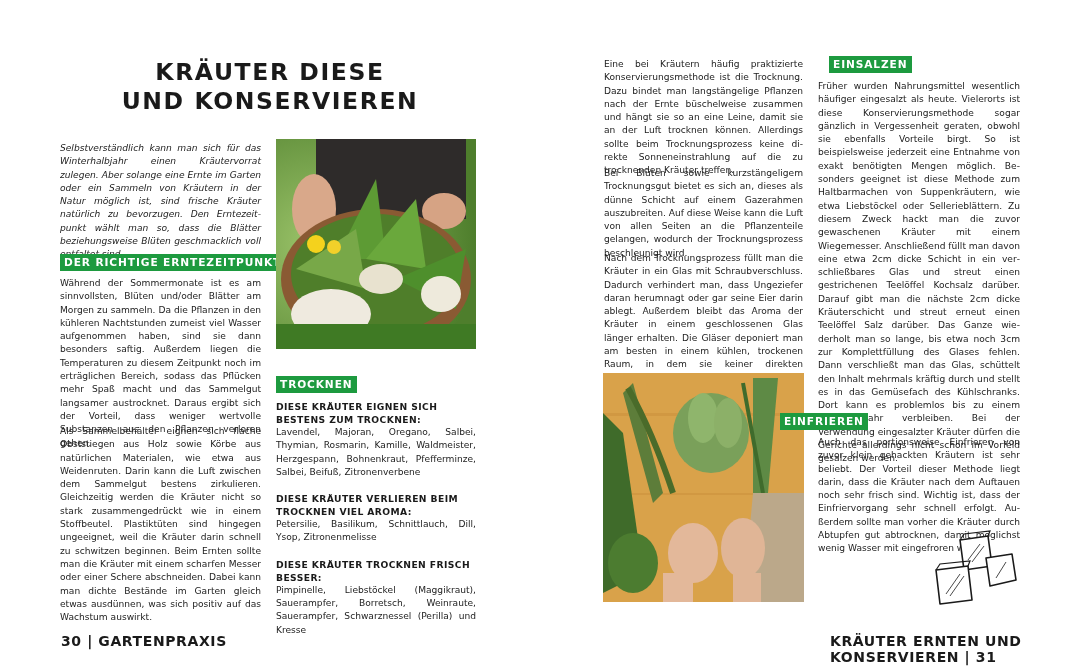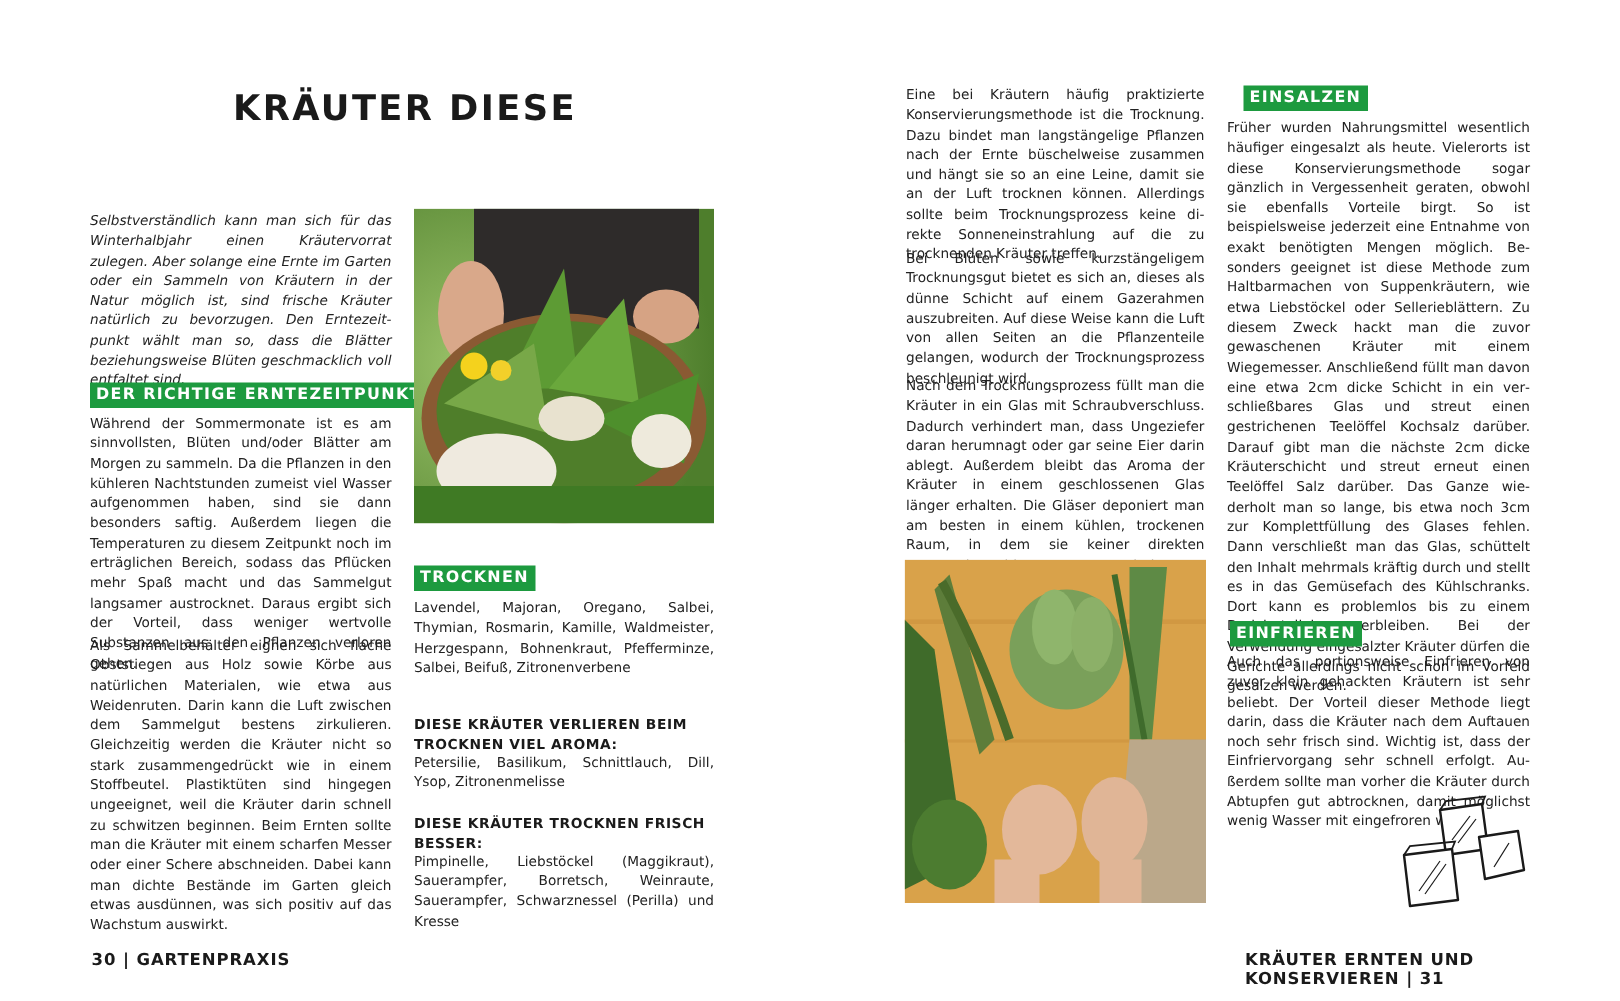--- a/index.html
+++ b/index.html
@@ -4,27 +4,28 @@
 <style>
   html,body{margin:0;padding:0;}
   body{width:1080px;height:667px;background:#fff;position:relative;overflow:hidden;font-family:"DejaVu Sans",sans-serif;color:#1d1d1b;}
   .abs{position:absolute;}
   .title{left:0;width:540px;top:58px;text-align:center;font-family:"DejaVu Sans",sans-serif;font-weight:bold;font-size:23.5px;letter-spacing:1.6px;line-height:29px;color:#1a1a1a;}
   .p{font-size:9.1px;line-height:13.3px;text-align:justify;hyphens:manual;margin:0;color:#222;}
   .intro{font-style:italic;}
   .tag{display:inline-block;background:#1d9a3f;color:#fff;font-weight:bold;font-size:10.6px;letter-spacing:0.9px;padding:2px 4px 2px 4px;line-height:13px;}
   .sub{font-weight:bold;font-size:9.2px;letter-spacing:0.4px;line-height:13px;margin:0;color:#1a1a1a;}
   .photo{overflow:hidden;}
-  .footer{font-weight:bold;font-size:11px;letter-spacing:0.6px;color:#1a1a1a;}
+  .footer{font-weight:bold;font-size:14px;letter-spacing:0.6px;color:#1a1a1a;}
 </style>
 </head>
 <body>
 
 <div class="abs title">
   <div>KRÄUTER DIESE</div>
+  <div>UND KONSERVIEREN</div>
 </div>
 
 <p class="abs p intro" style="left:60px;top:142px;width:201px;">Selbstverständlich kann man sich für das Winter­halbjahr einen Kräutervorrat zulegen. Aber so­lange eine Ernte im Garten oder ein Sammeln von Kräutern in der Natur möglich ist, sind frische Kräuter natürlich zu bevorzugen. Den Erntezeit­punkt wählt man so, dass die Blätter beziehungs­weise Blüten geschmacklich voll entfaltet sind.</p>
 
 <div class="abs" style="left:60px;top:251px;">
   <span class="tag">DER RICHTIGE ERNTEZEITPUNKT</span>
 </div>
 
 <p class="abs p" style="left:60px;top:277px;width:201px;">Während der Sommermonate ist es am sinnvolls­ten, Blüten und/oder Blätter am Morgen zu sam­meln. Da die Pflanzen in den kühleren Nachtstun­den zumeist viel Wasser aufgenommen haben, sind sie dann besonders saftig. Außerdem liegen die Temperaturen zu diesem Zeitpunkt noch im erträglichen Bereich, sodass das Pflücken mehr Spaß macht und das Sammelgut langsamer aus­trocknet. Daraus ergibt sich der Vorteil, dass we­niger wertvolle Substanzen aus den Pflanzen ver­loren gehen.</p>
 <p class="abs p" style="left:60px;top:425px;width:201px;">Als Sammelbehälter eignen sich flache Obststie­gen aus Holz sowie Körbe aus natürlichen Mate­rialen, wie etwa aus Weidenruten. Darin kann die Luft zwischen dem Sammelgut bestens zirkulie­ren. Gleichzeitig werden die Kräuter nicht so stark zusammengedrückt wie in einem Stoffbeutel. Plastiktüten sind hingegen ungeeignet, weil die Kräuter darin schnell zu schwitzen beginnen. Beim Ernten sollte man die Kräuter mit einem scharfen Messer oder einer Schere abschneiden. Dabei kann man dichte Bestände im Garten gleich etwas ausdünnen, was sich positiv auf das Wachstum auswirkt.</p>
@@ -54,22 +55,23 @@
     <ellipse cx="165" cy="155" rx="20" ry="18" fill="#eeeadc"></ellipse>
     <rect x="0" y="185" width="200" height="25" fill="#3f7a24"></rect>
   </svg>
 </div>
 
 <div class="abs" style="left:276px;top:373px;">
   <span class="tag">TROCKNEN</span>
 </div>
 
 <div class="abs" style="left:276px;top:400px;width:200px;">
+  <p class="sub">DIESE KRÄUTER EIGNEN SICH BESTENS ZUM TROCKNEN:</p>
   <p class="p" style="text-align:justify;">Lavendel, Majoran, Oregano, Salbei, Thymian, Ros­marin, Kamille, Waldmeister, Herzgespann, Boh­nenkraut, Pfefferminze, Salbei, Beifuß, Zitronen­verbene</p>
-  <p class="sub" style="margin-top:24px;">DIESE KRÄUTER VERLIEREN BEIM TROCKNEN VIEL AROMA:</p>
+  <p class="sub" style="margin-top:13px;">DIESE KRÄUTER VERLIEREN BEIM TROCKNEN VIEL AROMA:</p>
   <p class="p">Petersilie, Basilikum, Schnittlauch, Dill, Ysop, Zit­ronenmelisse</p>
   <p class="sub" style="margin-top:13px;">DIESE KRÄUTER TROCKNEN FRISCH BESSER:</p>
   <p class="p">Pimpinelle, Liebstöckel (Maggikraut), Saueramp­fer, Borretsch, Weinraute, Sauerampfer, Schwarz­nessel (Perilla) und Kresse</p>
 </div>
 
 <div class="abs footer" style="left:61px;top:633px;">30 | GARTENPRAXIS</div>
 
 <p class="abs p" style="left:604px;top:58px;width:199px;">Eine bei Kräutern häufig praktizierte Konservie­rungsmethode ist die Trocknung. Dazu bindet man langstängelige Pflanzen nach der Ernte bü­schelweise zusammen und hängt sie so an eine Leine, damit sie an der Luft trocknen können. Al­lerdings sollte beim Trocknungsprozess keine di­rekte Sonneneinstrahlung auf die zu trocknenden Kräuter treffen.</p>
 <p class="abs p" style="left:604px;top:167px;width:199px;">Bei Blüten sowie kurzstängeligem Trocknungsgut bietet es sich an, dieses als dünne Schicht auf ei­nem Gazerahmen auszubreiten. Auf diese Weise kann die Luft von allen Seiten an die Pflanzentei­le gelangen, wodurch der Trocknungsprozess be­schleunigt wird.</p>
 <p class="abs p" style="left:604px;top:252px;width:199px;">Nach dem Trocknungsprozess füllt man die Kräu­ter in ein Glas mit Schraubverschluss. Dadurch verhindert man, dass Ungeziefer daran herum­nagt oder gar seine Eier darin ablegt. Außerdem bleibt das Aroma der Kräuter in einem geschlos­senen Glas länger erhalten. Die Gläser deponiert man am besten in einem kühlen, trockenen Raum, in dem sie keiner direkten Sonneneinstrah­lung ausgesetzt sind.</p>
@@ -94,21 +96,21 @@
     <rect x="60" y="200" width="30" height="29" fill="#e3b89a"></rect>
     <rect x="130" y="200" width="28" height="29" fill="#e0b596"></rect>
   </svg>
 </div>
 
 <div class="abs" style="left:818px;top:53px;padding-left:11px;">
   <span class="tag">EINSALZEN</span>
 </div>
 <p class="abs p" style="left:818px;top:80px;width:202px;">Früher wurden Nahrungsmittel wesentlich häufi­ger eingesalzt als heute. Vielerorts ist diese Konservierungsmethode sogar gänzlich in Verges­senheit geraten, obwohl sie ebenfalls Vorteile birgt. So ist beispielsweise jederzeit eine Entnah­me von exakt benötigten Mengen möglich. Be­sonders geeignet ist diese Methode zum Haltbar­machen von Suppenkräutern, wie etwa Liebstöckel oder Sellerieblättern. Zu diesem Zweck hackt man die zuvor gewaschenen Kräuter mit einem Wiegemesser. Anschließend füllt man davon eine etwa 2cm dicke Schicht in ein ver­schließbares Glas und streut einen gestrichenen Teelöffel Kochsalz darüber. Darauf gibt man die nächste 2cm dicke Kräuterschicht und streut er­neut einen Teelöffel Salz darüber. Das Ganze wie­derholt man so lange, bis etwa noch 3cm zur Komplettfüllung des Glases fehlen. Dann ver­schließt man das Glas, schüttelt den Inhalt mehr­mals kräftig durch und stellt es in das Gemüse­fach des Kühlschranks. Dort kann es problemlos bis zu einem Dreivierteljahr verbleiben. Bei der Verwendung eingesalzter Kräuter dürfen die Ge­richte allerdings nicht schon im Vorfeld gesalzen werden.</p>
 
-<div class="abs" style="left:820px;top:410px;">
+<div class="abs" style="left:780px;top:410px;">
   <span class="tag">EINFRIEREN</span>
 </div>
 <p class="abs p" style="left:818px;top:436px;width:202px;">Auch das portionsweise Einfrieren von zuvor klein gehackten Kräutern ist sehr beliebt. Der Vorteil dieser Methode liegt darin, dass die Kräuter nach dem Auftauen noch sehr frisch sind. Wichtig ist, dass der Einfriervorgang sehr schnell erfolgt. Au­ßerdem sollte man vorher die Kräuter durch Ab­tupfen gut abtrocknen, damit möglichst wenig Wasser mit eingefroren wird.</p>
 
 <div class="abs" style="left:930px;top:530px;width:90px;height:80px;">
   <svg width="90" height="80" viewBox="0 0 90 80">
     <g fill="#fff" stroke="#1a1a1a" stroke-width="1.6" stroke-linejoin="round">
       <path d="M30 10 L58 6 L62 36 L34 40Z"></path>
       <path d="M56 28 L82 24 L86 50 L60 56Z"></path>
       <path d="M6 40 L38 36 L42 70 L10 74Z"></path>

